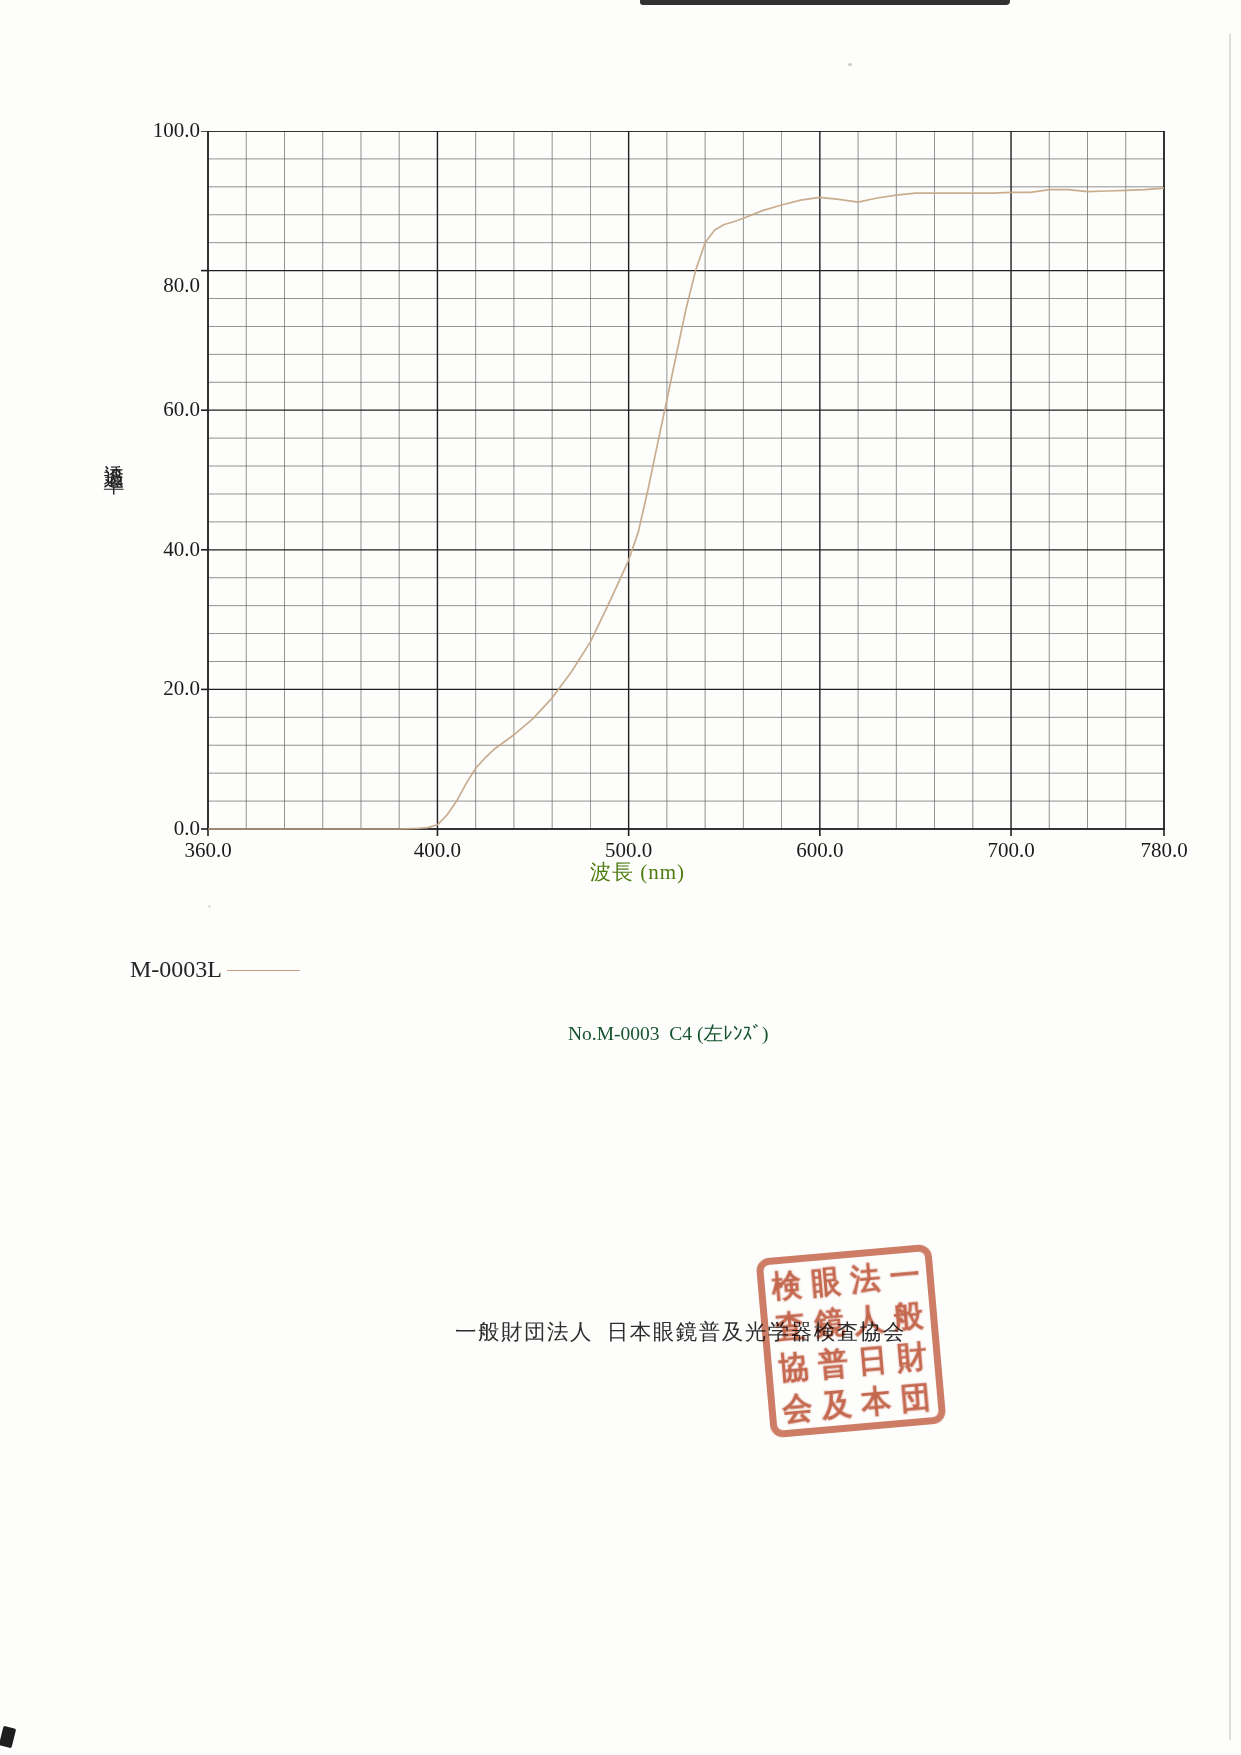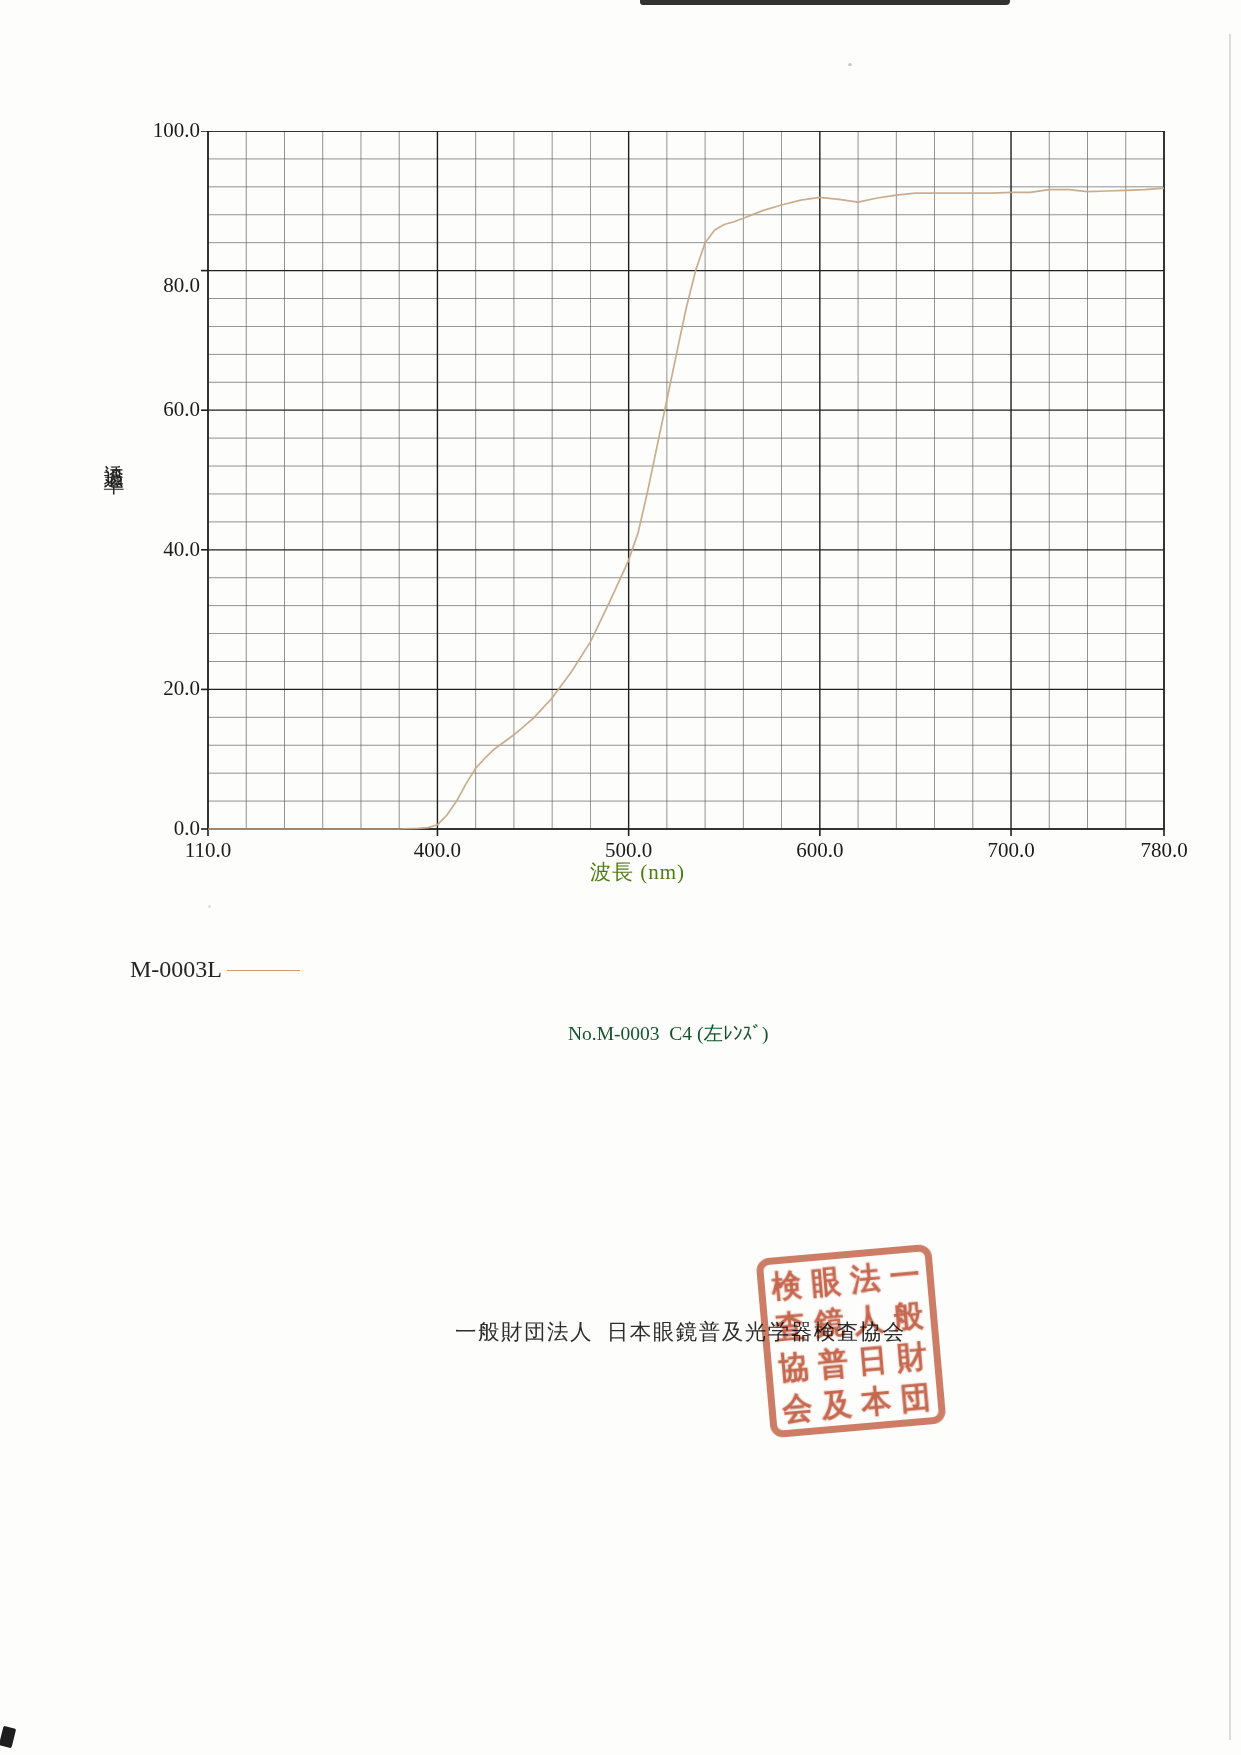--- a/index.html
+++ b/index.html
@@ -170,21 +170,21 @@
 
     <div id="y-ticks">
         <div class="y-tick" style="top: 816px;">0.0</div>
         <div class="y-tick" style="top: 676.4px;">20.0</div>
         <div class="y-tick" style="top: 536.8px;">40.0</div>
         <div class="y-tick" style="top: 397.2px;">60.0</div>
         <div class="y-tick" style="top: 273px;">80.0</div>
         <div class="y-tick" style="top: 118px;">100.0</div>
       </div>
     <div id="x-ticks">
-        <div class="x-tick" style="left: 166px;">110.0</div>
+        <div class="x-tick" style="left: 166px;">360.0</div>
         <div class="x-tick" style="left: 395.44px;">400.0</div>
         <div class="x-tick" style="left: 586.64px;">500.0</div>
         <div class="x-tick" style="left: 777.84px;">600.0</div>
         <div class="x-tick" style="left: 969.04px;">700.0</div>
         <div class="x-tick" style="left: 1122px;">780.0</div>
       </div>
   </div>
 
   <div class="legend">
     <span>M-0003L</span><span class="legend-line" id="legend-line" style="background: rgb(199, 158, 130);"></span>

